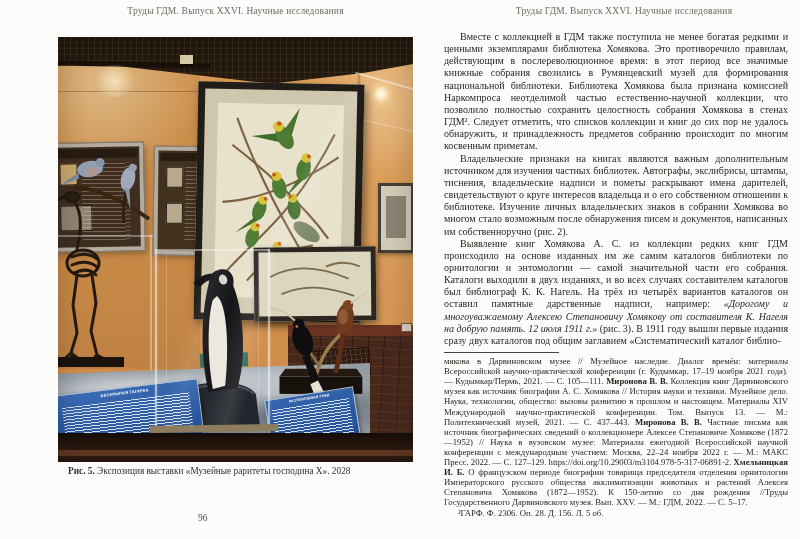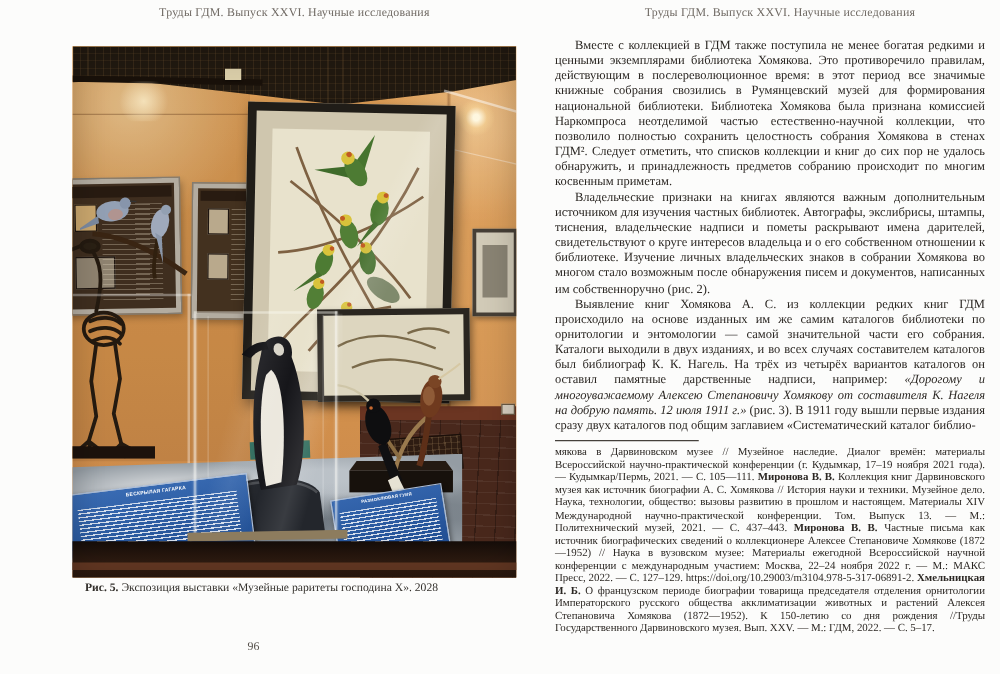--- a/index.html
+++ b/index.html
@@ -253,18 +253,19 @@
   </div>
 
   <div class="caption"><span style="font-weight: bold;">Рис. 5. </span><span>Экспозиция выставки «Музейные раритеты господина Х». 2028</span></div>
 
   <div class="bodycol">
     <p class="para">Вместе с коллекцией в ГДМ также поступила не менее богатая редкими и ценными экземплярами библиотека Хомякова. Это противоречило правилам, действующим в послереволюционное время: в этот период все значимые книжные собрания свозились в Румянцевский музей для формирования национальной библиотеки. Библиотека Хомякова была признана комиссией Наркомпроса неотделимой частью естественно-научной коллекции, что позволило полностью сохранить целостность собрания Хомякова в стенах ГДМ². Следует отметить, что списков коллекции и книг до сих пор не удалось обнаружить, и принадлежность предметов собранию происходит по многим косвенным приметам.</p>
     <p class="para">Владельческие признаки на книгах являются важным дополнительным источником для изучения частных библиотек. Автографы, экслибрисы, штампы, тиснения, владельческие надписи и пометы раскрывают имена дарителей, свидетельствуют о круге интересов владельца и о его собственном отношении к библиотеке. Изучение личных владельческих знаков в собрании Хомякова во многом стало возможным после обнаружения писем и документов, написанных им собственноручно (рис. 2).</p>
     <p class="para"><span>Выявление книг Хомякова А. С. из коллекции редких книг ГДМ происходило на основе изданных им же самим каталогов библиотеки по орнитологии и энтомологии — самой значительной части его собрания. Каталоги выходили в двух изданиях, и во всех случаях составителем каталогов был библиограф К. К. Нагель. На трёх из четырёх вариантов каталогов он оставил памятные дарственные надписи, например: </span><span style="font-style: italic;">«Дорогому и многоуважаемому Алексею Степановичу Хомякову от составителя К. Нагеля на добрую память. 12 июля 1911 г.»</span><span> (рис. 3). В 1911 году вышли первые издания сразу двух каталогов под общим заглавием «Систематический каталог библио-</span></p>
     <div class="fnrule"></div>
     <p class="fn"><span>мякова в Дарвиновском музее // Музейное наследие. Диалог времён: материалы Всероссийской научно-практической конференции (г. Кудымкар, 17–19 ноября 2021 года). — Кудымкар/Пермь, 2021. — С. 105—111. </span><span style="font-weight: bold;">Миронова В. В.</span><span> Коллекция книг Дарвиновского музея как источник биографии А. С. Хомякова // История науки и техники. Музейное дело. Наука, технологии, общество: вызовы развитию в прошлом и настоящем. Материалы XIV Международной научно-практической конференции. Том. Выпуск 13. — М.: Политехнический музей, 2021. — С. 437–443. </span><span style="font-weight: bold;">Миронова В. В.</span><span> Частные письма как источник биографических сведений о коллекционере Алексее Степановиче Хомякове (1872—1952) // Наука в вузовском музее: Материалы ежегодной Всероссийской научной конференции с международным участием: Москва, 22–24 ноября 2022 г. — М.: МАКС Пресс, 2022. — С. 127–129. https://doi.org/10.29003/m3104.978-5-317-06891-2. </span><span style="font-weight: bold;">Хмельницкая И. Б.</span><span> О французском периоде биографии товарища председателя отделения орнитологии Императорского русского общества акклиматизации животных и растений Алексея Степановича Хомякова (1872—1952). К 150-летию со дня рождения //Труды Государственного Дарвиновского музея. Вып. XXV. — М.: ГДМ, 2022. — С. 5–17.</span></p>
+    <p class="fn fn2">²ГАРФ. Ф. 2306. Оп. 28. Д. 156. Л. 5 об.</p>
   </div>
 
   <div class="pagenum pnL">96</div>
   <div class="pagenum pnR">97</div>
 
 </div>
 
 </body></html>

